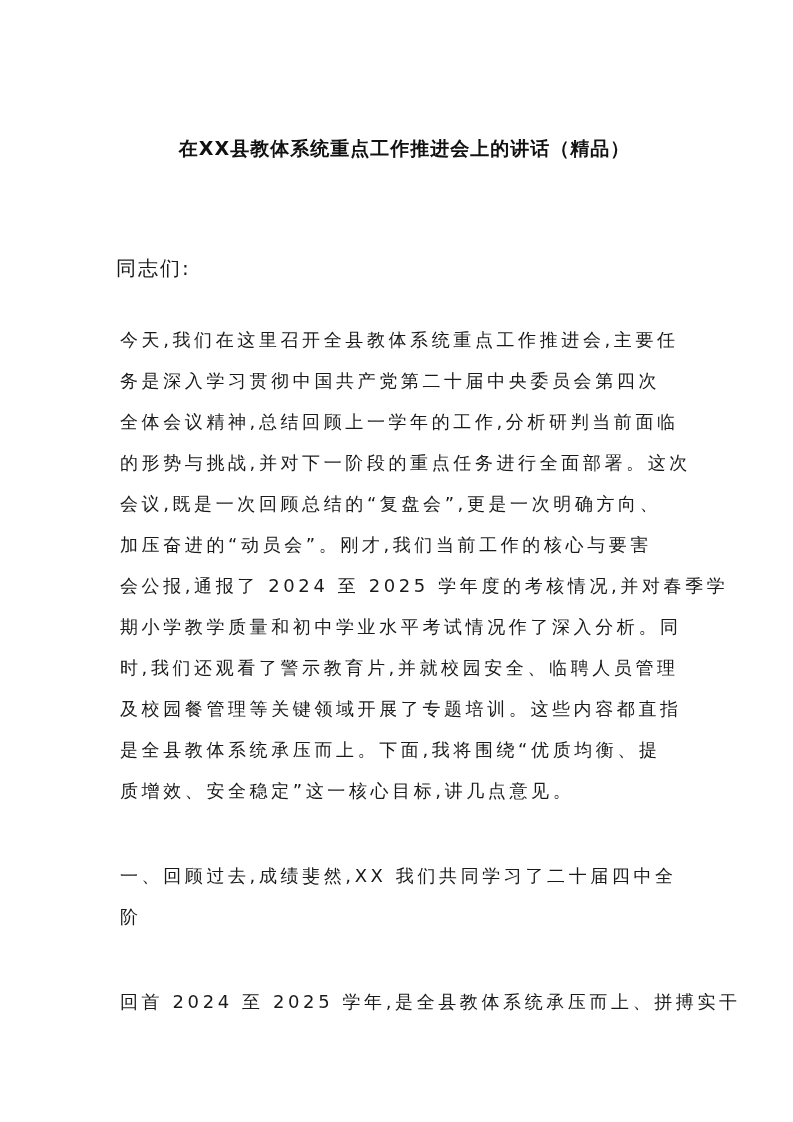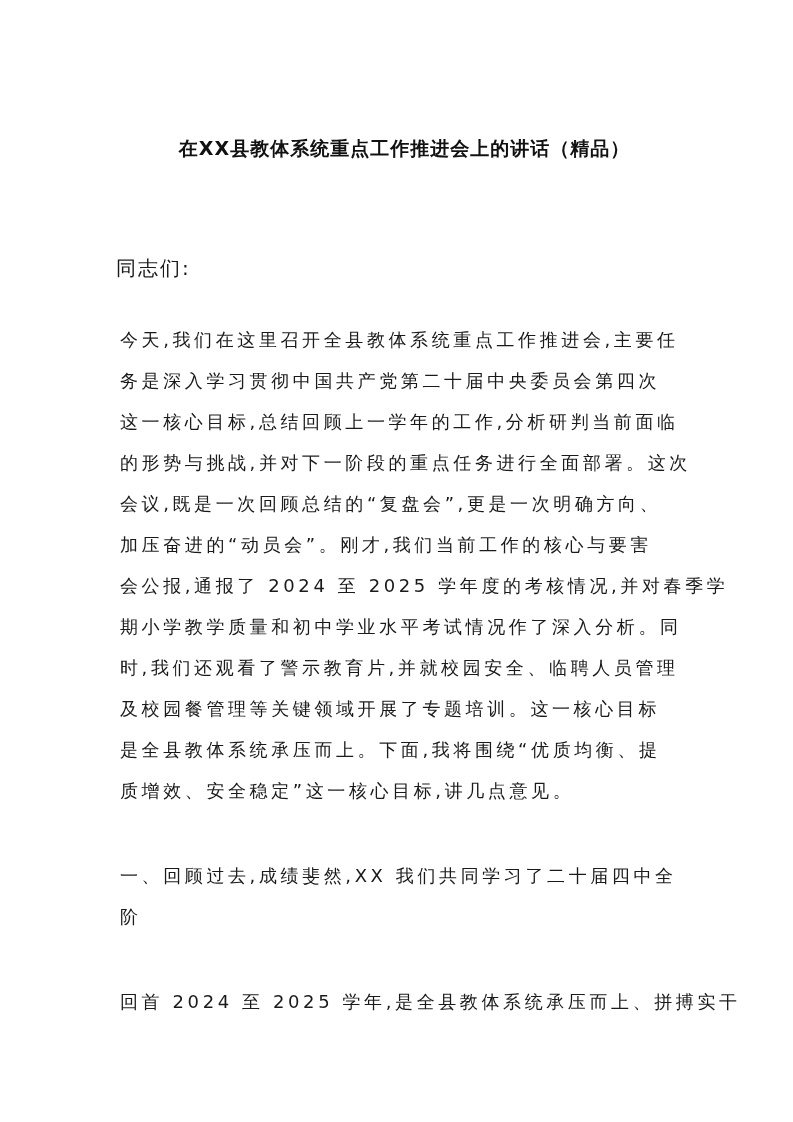--- a/index.html
+++ b/index.html
@@ -58,28 +58,28 @@
 <body>
 
 <div class="page">
   <h1 class="title">在XX县教体系统重点工作推进会上的讲话（精品）</h1>
 
   <p class="greeting">同志们:</p>
 
   <div>
     <p class="line" style="top:328px">今天,我们在这里召开全县教体系统重点工作推进会,主要任</p>
     <p class="line" style="top:369px">务是深入学习贯彻中国共产党第二十届中央委员会第四次</p>
-    <p class="line" style="top:410px">这一核心目标,总结回顾上一学年的工作,分析研判当前面临</p>
+    <p class="line" style="top:410px">全体会议精神,总结回顾上一学年的工作,分析研判当前面临</p>
     <p class="line" style="top:451px">的形势与挑战,并对下一阶段的重点任务进行全面部署。这次</p>
     <p class="line" style="top:492px">会议,既是一次回顾总结的“复盘会”,更是一次明确方向、</p>
     <p class="line" style="top:533px">加压奋进的“动员会”。刚才,我们当前工作的核心与要害</p>
     <p class="line" style="top:574px">会公报,通报了 2024 至 2025 学年度的考核情况,并对春季学</p>
     <p class="line" style="top:615px">期小学教学质量和初中学业水平考试情况作了深入分析。同</p>
     <p class="line" style="top:656px">时,我们还观看了警示教育片,并就校园安全、临聘人员管理</p>
-    <p class="line" style="top:697px">及校园餐管理等关键领域开展了专题培训。这一核心目标</p>
+    <p class="line" style="top:697px">及校园餐管理等关键领域开展了专题培训。这些内容都直指</p>
     <p class="line" style="top:738px">是全县教体系统承压而上。下面,我将围绕“优质均衡、提</p>
     <p class="line" style="top:779px">质增效、安全稳定”这一核心目标,讲几点意见。</p>
   </div>
 
   <div>
     <p class="line" style="top:864px">一、回顾过去,成绩斐然,XX 我们共同学习了二十届四中全</p>
     <p class="line" style="top:905px">阶</p>
   </div>
 
   <div>

